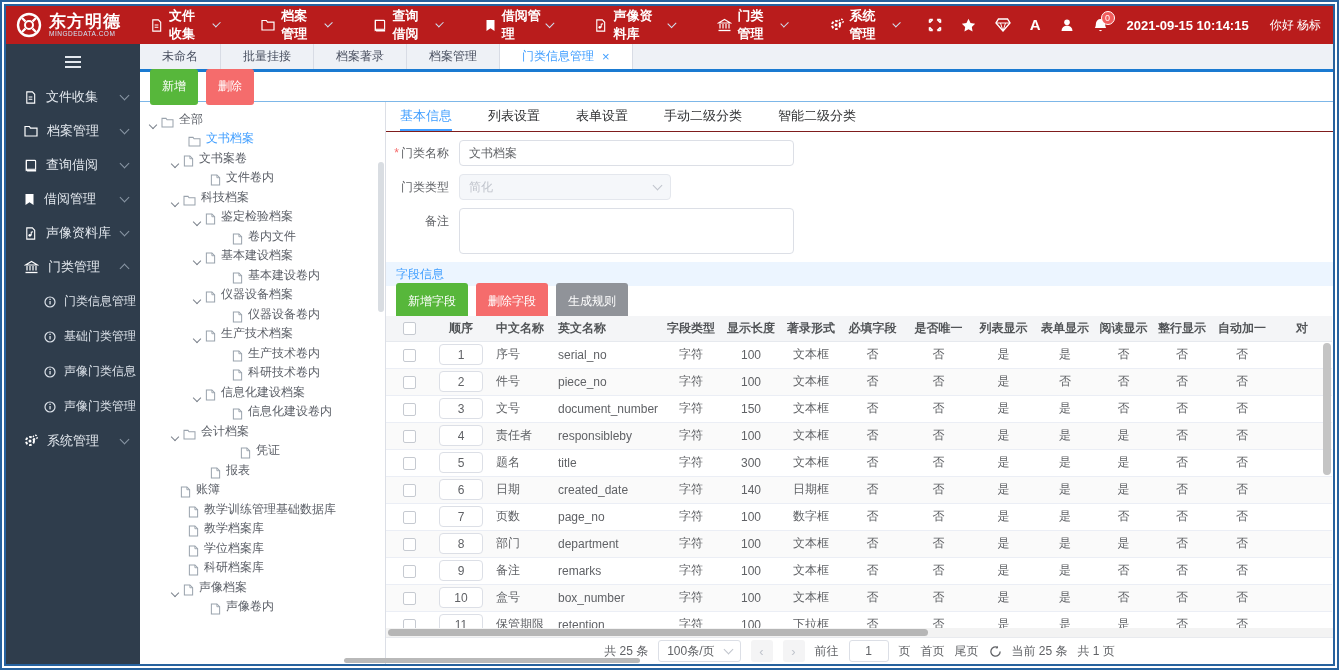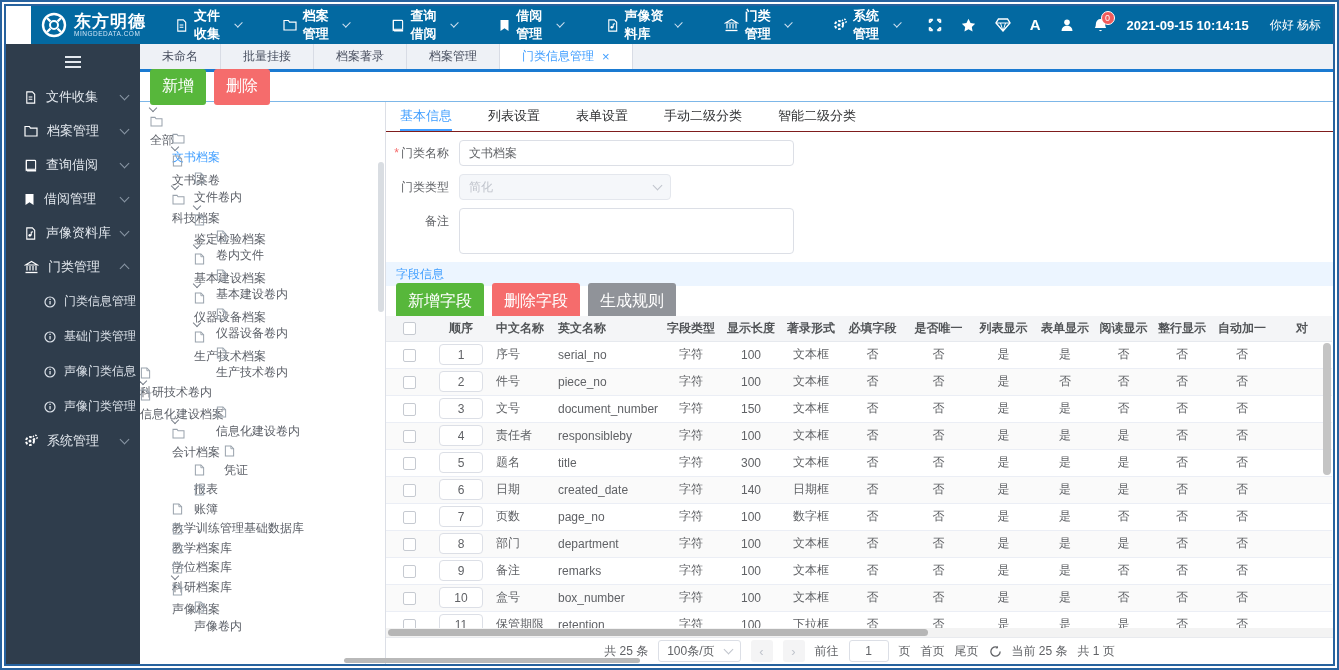--- a/index.html
+++ b/index.html
@@ -2,21 +2,21 @@
 <html><head>
 <meta charset="utf-8">
 <style>
   * { margin:0; padding:0; box-sizing:border-box; }
   html,body { background:#d7dde4; }
   body { font-family:"Liberation Sans","DejaVu Sans",sans-serif; font-size:12px; color:#606266; }
   .frame { width:1339px; height:670px; border:2px solid #27629e; background:#fff; padding:2px; }
   .app { width:100%; height:100%; border:2px solid #27629e; display:flex; flex-direction:column; background:#fff; overflow:hidden; position:relative; }
 
   
-  .hd { height:38px; background:#0369a1; display:flex; align-items:center; color:#fff; flex:0 0 auto;margin-left:25px; }
+  .hd { height:38px; background:#b91c1c; display:flex; align-items:center; color:#fff; flex:0 0 auto; }
   .logo { display:flex; align-items:center; gap:7px; padding:0 14px 0 10px; min-width:130px; }
   .logo-txt .t1 { font-size:17px; font-weight:bold; letter-spacing:1px; line-height:17px; }
   .logo-txt .t2 { font-size:6.5px; letter-spacing:.5px; line-height:8px; color:#cfe4f6; }
   .nav { display:flex; align-items:center; flex:1; }
   .nav-item { display:flex; align-items:center; gap:6px; padding:0 14px; height:38px; font-size:13px; font-weight:bold; cursor:pointer; margin-right:14px; }
   .chev { width:7px; height:7px; border-right:1.5px solid #cfe0f0; border-bottom:1.5px solid #cfe0f0; transform:rotate(45deg); margin-top:-4px; }
   .chev.up { transform:rotate(225deg); margin-top:3px; }
   .hd-right { display:flex; align-items:center; gap:19px; padding-right:12px; }
   .hd-ico { position:relative; display:flex; align-items:center; cursor:pointer; }
   .hd-a { font-size:15px; font-weight:bold; line-height:14px; }
@@ -38,29 +38,29 @@
   .main { flex:1; display:flex; flex-direction:column; min-width:0; }
 
   
   .tabs { height:28px; background:#eef1f6; display:flex; align-items:stretch; border-bottom:3px solid #1a7ad1; flex:0 0 auto; }
   .tab { display:flex; align-items:center; padding:0 22px; font-size:12px; color:#495060; border-right:1px solid #d8dce5; cursor:pointer; gap:8px; }
   .tab.active { background:#fff; color:#409eff; }
   .tab .x { color:#409eff; font-size:13px; }
 
   
   .bar { height:30px; background:#fff; display:flex; align-items:center; gap:8px; padding:0 10px; border-bottom:1px solid #7db7e8; flex:0 0 auto; }
-  .btn { border:none; border-radius:3px; color:#fff; font-size:16px; height:36px; padding:0 12px; cursor:pointer; font-family:inherit; }
+  .btn { border:none; border-radius:3px; color:#fff; font-size:12px; height:36px; padding:0 12px; cursor:pointer; font-family:inherit; }
   .btn.green { background:#57b73b; }
   .btn.red { background:#f56c6c;padding-left:12px; }
   .btn.gray { background:#909399; }
 
   
   .split { flex:1; display:flex; min-height:0; }
   .tree-pane { width:246px; flex:0 0 auto; border-right:1px solid #dcdfe6; position:relative; overflow:hidden; padding-top:6px; }
-  .tnode { height:19.5px; display:flex; align-items:flex-start; gap:5px; font-size:12px; color:#5a5e66; cursor:pointer; white-space:nowrap;flex-direction:column; }
+  .tnode { height:19.5px; display:flex; align-items:flex-end; gap:5px; font-size:12px; color:#5a5e66; cursor:pointer; white-space:nowrap; }
   .tnode.sel { color:#409eff; }
   .tchev { width:6px; height:6px; border-right:1.3px solid #7b828c; border-bottom:1.3px solid #7b828c; transform:rotate(45deg); margin-top:-3px; flex:0 0 auto; }
   .tspace { width:11px; flex:0 0 auto; }
   .ticon { display:flex; align-items:center; flex:0 0 auto; }
   .tree-vsb { position:absolute; right:1px; top:60px; width:6px; height:150px; background:#d9dde2; border-radius:3px; }
 
   .detail { flex:1; display:flex; flex-direction:column; min-width:0; position:relative; }
 
   
   .dtabs { height:30px; display:flex; align-items:stretch; border-bottom:1px solid #7f1d1d; padding-left:14px; gap:36px; flex:0 0 auto; }
@@ -511,31 +511,31 @@
                 <div class="tnode" style="padding-left: 76px;">
                   <span class="tspace"></span>
                   <span class="ticon">
                     <svg width="11" height="12" viewBox="0 0 12 13">
                       <path d="M1.5 1h6L10.5 4v8H1.5z" fill="none" stroke="#9aa3ad" stroke-width="1.1"></path>
                       <path d="M7.5 1v3h3" fill="none" stroke="#9aa3ad" stroke-width="1"></path>
                     </svg>
                   </span>
                   <span>生产技术卷内</span>
                 </div>
-                <div class="tnode" style="">
+                <div class="tnode" style="padding-left: 76px;">
                   <span class="tspace"></span>
                   <span class="ticon">
                     <svg width="11" height="12" viewBox="0 0 12 13">
                       <path d="M1.5 1h6L10.5 4v8H1.5z" fill="none" stroke="#9aa3ad" stroke-width="1.1"></path>
                       <path d="M7.5 1v3h3" fill="none" stroke="#9aa3ad" stroke-width="1"></path>
                     </svg>
                   </span>
                   <span>科研技术卷内</span>
                 </div>
-                <div class="tnode" style="">
+                <div class="tnode" style="padding-left: 54px;">
                   <span class="tchev"></span>
                   <span class="ticon">
                     <svg width="11" height="12" viewBox="0 0 12 13">
                       <path d="M1.5 1h6L10.5 4v8H1.5z" fill="none" stroke="#9aa3ad" stroke-width="1.1"></path>
                       <path d="M7.5 1v3h3" fill="none" stroke="#9aa3ad" stroke-width="1"></path>
                     </svg>
                   </span>
                   <span>信息化建设档案</span>
                 </div>
                 <div class="tnode" style="padding-left: 76px;">
@@ -570,21 +570,21 @@
                 <div class="tnode" style="padding-left: 54px;">
                   <span class="tspace"></span>
                   <span class="ticon">
                     <svg width="11" height="12" viewBox="0 0 12 13">
                       <path d="M1.5 1h6L10.5 4v8H1.5z" fill="none" stroke="#9aa3ad" stroke-width="1.1"></path>
                       <path d="M7.5 1v3h3" fill="none" stroke="#9aa3ad" stroke-width="1"></path>
                     </svg>
                   </span>
                   <span>报表</span>
                 </div>
-                <div class="tnode" style="padding-left: 54px;">
+                <div class="tnode" style="padding-left: 24px;">
                   <span class="tspace"></span>
                   <span class="ticon">
                     <svg width="11" height="12" viewBox="0 0 12 13">
                       <path d="M1.5 1h6L10.5 4v8H1.5z" fill="none" stroke="#9aa3ad" stroke-width="1.1"></path>
                       <path d="M7.5 1v3h3" fill="none" stroke="#9aa3ad" stroke-width="1"></path>
                     </svg>
                   </span>
                   <span>账簿</span>
                 </div>
                 <div class="tnode" style="padding-left: 32px;">

